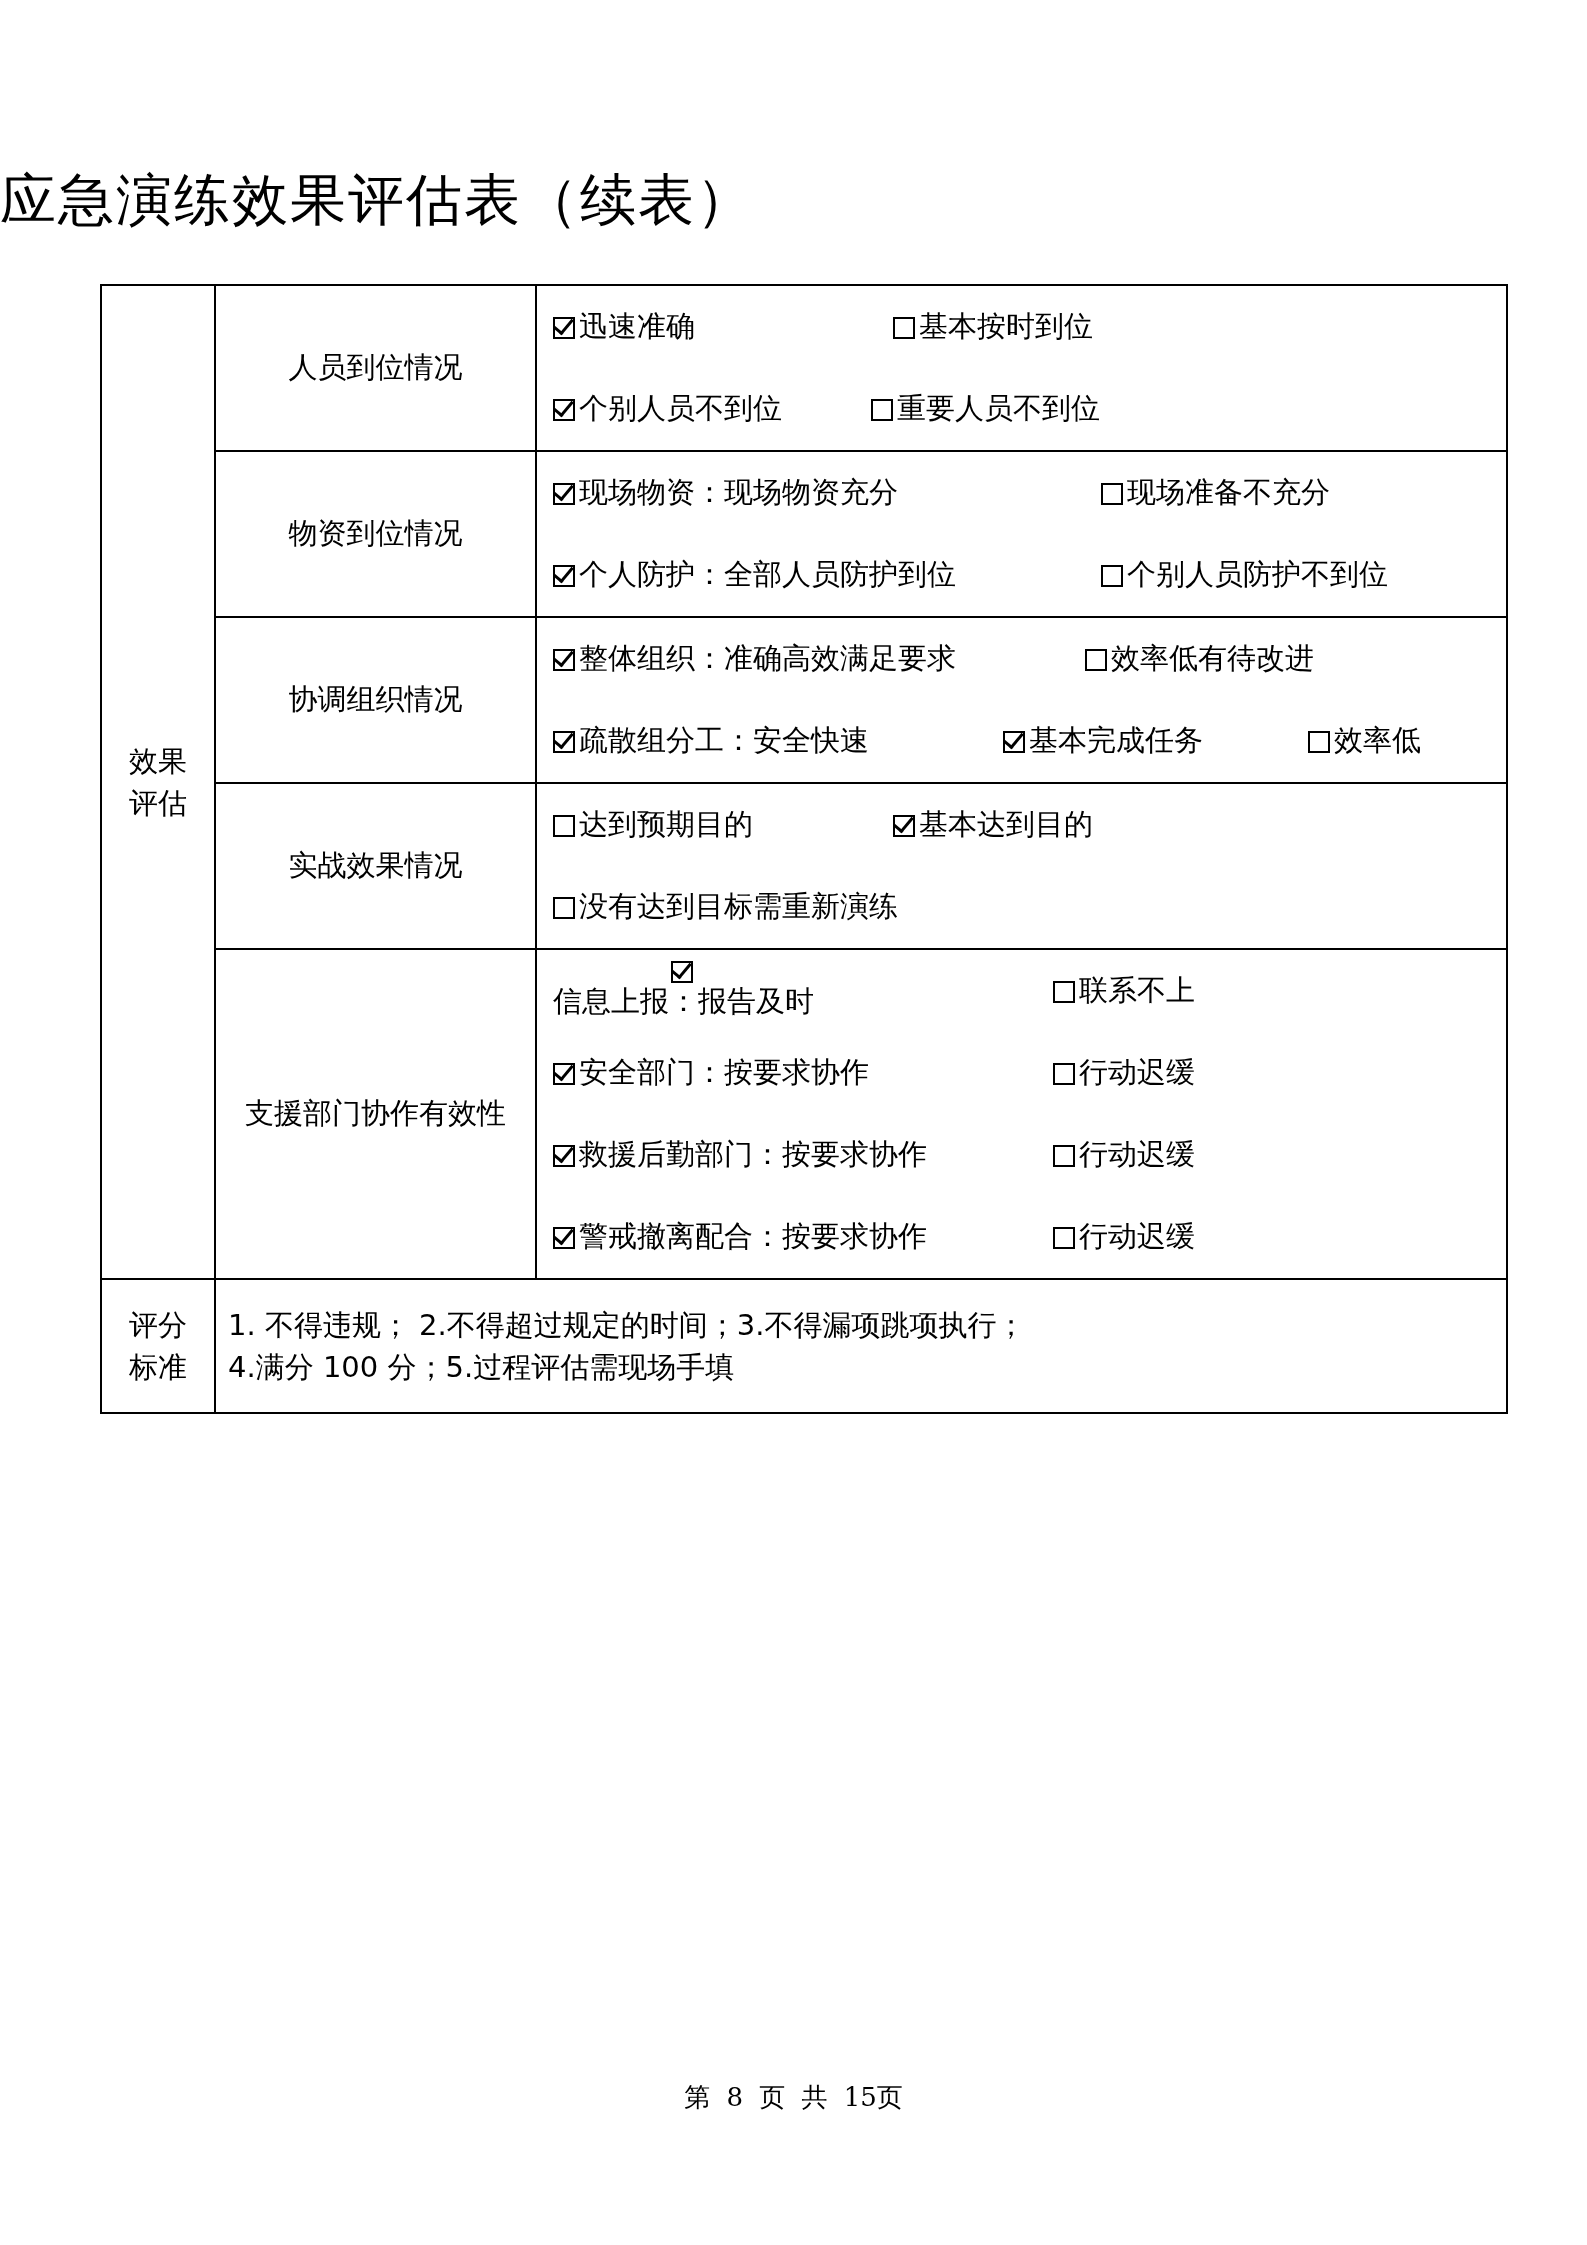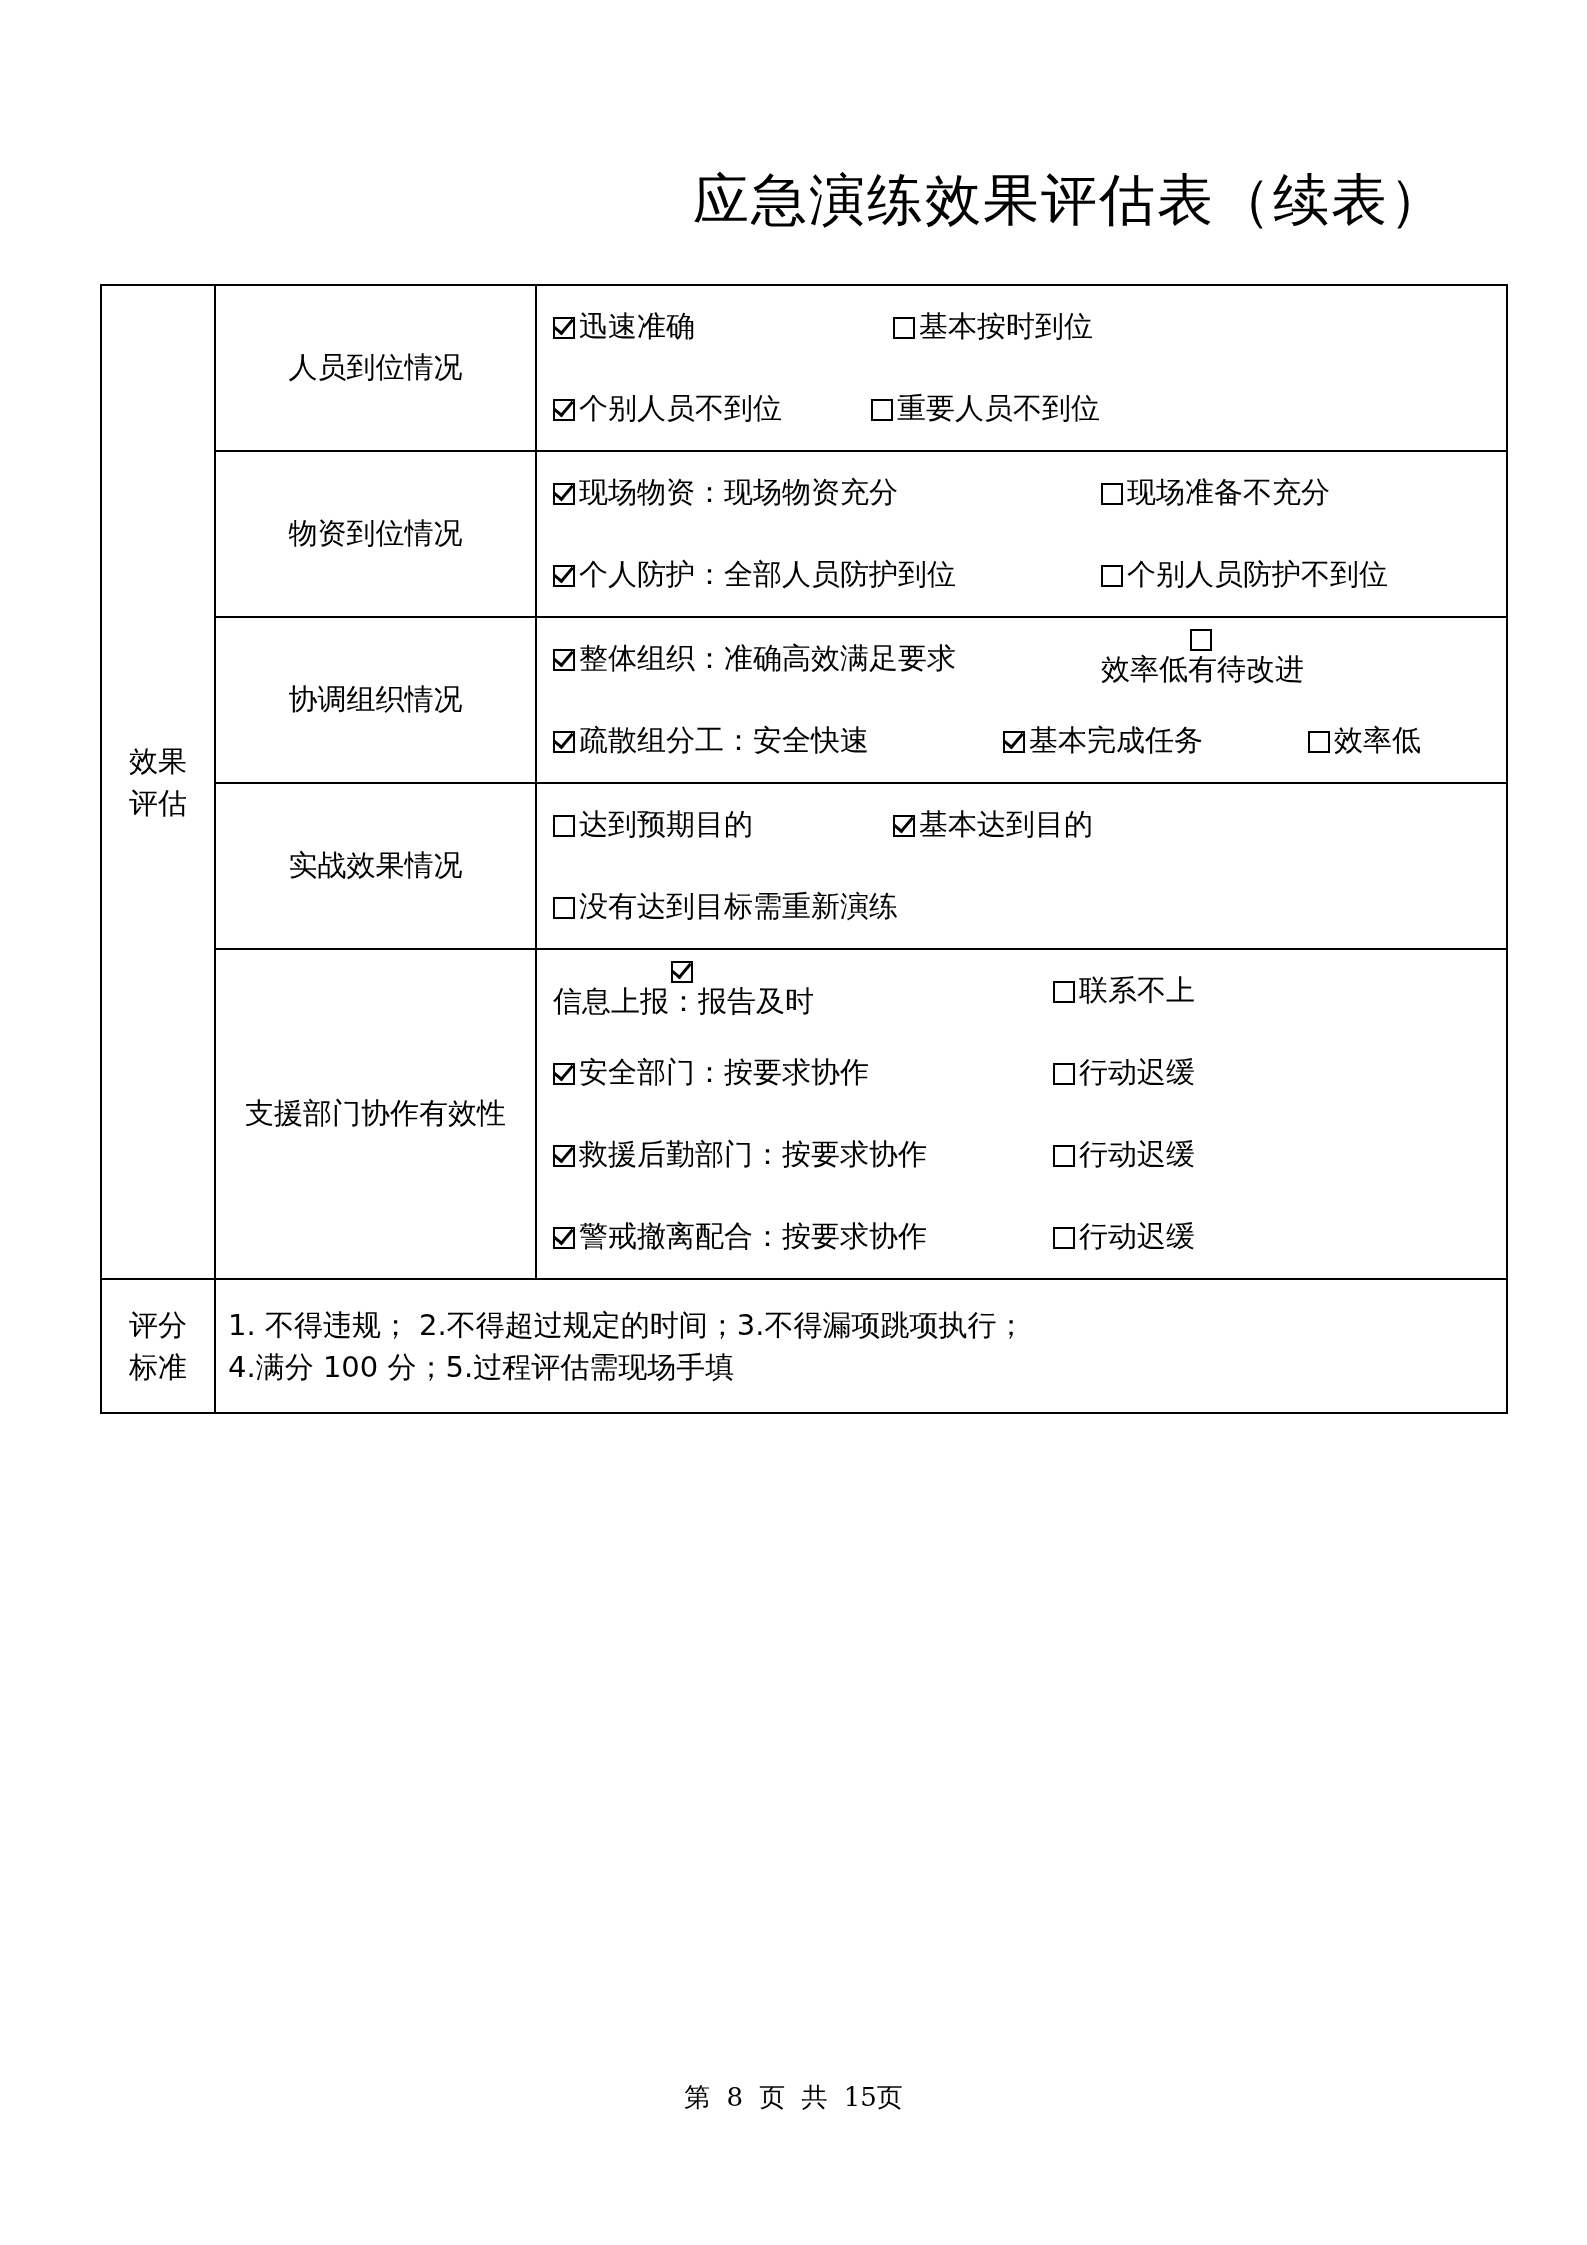--- a/index.html
+++ b/index.html
@@ -1,17 +1,17 @@
 <!DOCTYPE html>
 <html><head>
 <meta charset="utf-8">
 <style>
   html, body { margin:0; padding:0; background:#ffffff; }
   body { width:1587px; height:2245px; position:relative; font-family:"DejaVu Sans","Liberation Sans",sans-serif; color:#000; }
-  .title { position:absolute; top:160px; left:0; width:1447px; text-align:right; font-size:56px; letter-spacing:2px; line-height:80px; }
+  .title { position:absolute; top:160px; left:0; width:1447px; text-align:left; font-size:56px; letter-spacing:2px; line-height:80px; }
   table.eval { position:absolute; left:100px; top:284px; width:1408px; border-collapse:collapse; table-layout:fixed; }
   table.eval td { border:2px solid #000; padding:0; vertical-align:middle; font-size:29px; }
   td.c1 { width:112px; text-align:center; line-height:42px; }
   td.c2 { width:319px; text-align:center; }
   td.c3 { padding-left:16px !important; }
   .opt-row { display:flex; align-items:center; height:82px; white-space:nowrap; }
   .opt { position:relative; display:inline-flex; align-items:center; }
   .box { display:inline-block; width:22px; height:22px; border:2px solid #000; box-sizing:border-box; margin-right:4px; position:relative; top:1px; }
   .box.checked::after { content:""; position:absolute; left:3px; top:-4px; width:8px; height:16px; border-right:3px solid #000; border-bottom:3px solid #000; transform:rotate(40deg); }
   .criteria { padding:24px 12px !important; line-height:42px; font-size:28px; }
@@ -79,21 +79,21 @@
         </td>
       </tr>
       <tr>
         <td class="c2">协调组织情况</td>
         <td class="c3">
           <div class="opt-row" style="position: relative;">
             <span class="opt" style="position: absolute; left: 0px;">
               <span class="box checked"></span>
               <span>整体组织：准确高效满足要求</span>
             </span>
-            <span class="opt" style="position: absolute; left: 548px; flex-direction: column;">
+            <span class="opt" style="position: absolute; left: 532px;">
               <span class="box"></span>
               <span>效率低有待改进</span>
             </span>
           </div>
           <div class="opt-row" style="position: relative;">
             <span class="opt" style="position: absolute; left: 0px;">
               <span class="box checked"></span>
               <span>疏散组分工：安全快速</span>
             </span>
             <span class="opt" style="position: absolute; left: 450px;">

